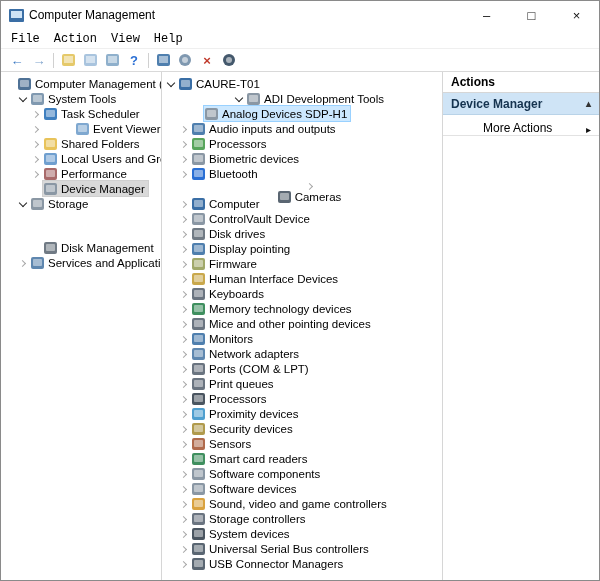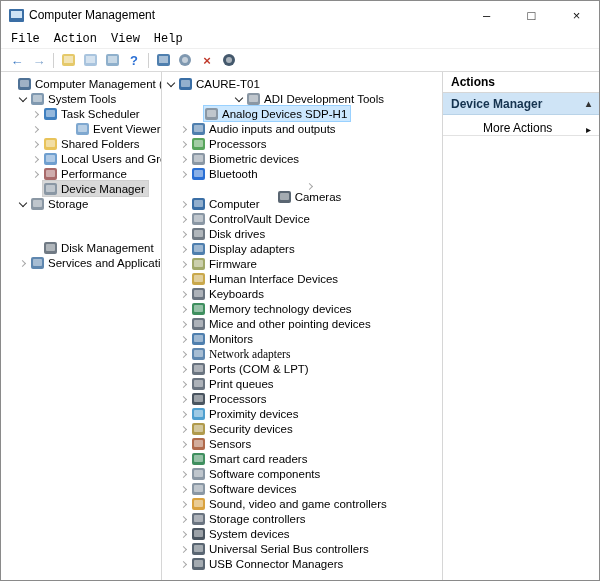--- a/index.html
+++ b/index.html
@@ -272,21 +272,21 @@
           <span class="chev collapsed"></span>
           <span class="row-content">
             <span class="tree-icon" style="background: rgb(112, 122, 132);"></span>
             <span class="tree-label">Disk drives</span>
           </span>
         </div>
         <div class="tree-row" style="padding-left: 17px;">
           <span class="chev collapsed"></span>
           <span class="row-content">
             <span class="tree-icon" style="background: rgb(79, 127, 174);"></span>
-            <span class="tree-label">Display adapters</span>
+            <span class="tree-label">Display pointing</span>
           </span>
         </div>
         <div class="tree-row" style="padding-left: 17px;">
           <span class="chev collapsed"></span>
           <span class="row-content">
             <span class="tree-icon" style="background: rgb(160, 168, 106);"></span>
             <span class="tree-label">Firmware</span>
           </span>
         </div>
         <div class="tree-row" style="padding-left: 17px;">
@@ -317,21 +317,21 @@
             <span class="tree-label">Mice and other pointing devices</span>
           </span>
         </div>
         <div class="tree-row" style="padding-left: 17px;">
           <span class="chev collapsed"></span>
           <span class="row-content">
             <span class="tree-icon" style="background: rgb(79, 127, 174);"></span>
             <span class="tree-label">Monitors</span>
           </span>
         </div>
-        <div class="tree-row" style="padding-left: 17px; font-family: Liberation Serif, serif;">
+        <div class="tree-row" style="padding-left: 17px;">
           <span class="chev collapsed"></span>
           <span class="row-content">
             <span class="tree-icon" style="background: rgb(95, 135, 175);"></span>
             <span class="tree-label">Network adapters</span>
           </span>
         </div>
         <div class="tree-row" style="padding-left: 17px;">
           <span class="chev collapsed"></span>
           <span class="row-content">
             <span class="tree-icon" style="background: rgb(106, 116, 128);"></span>

